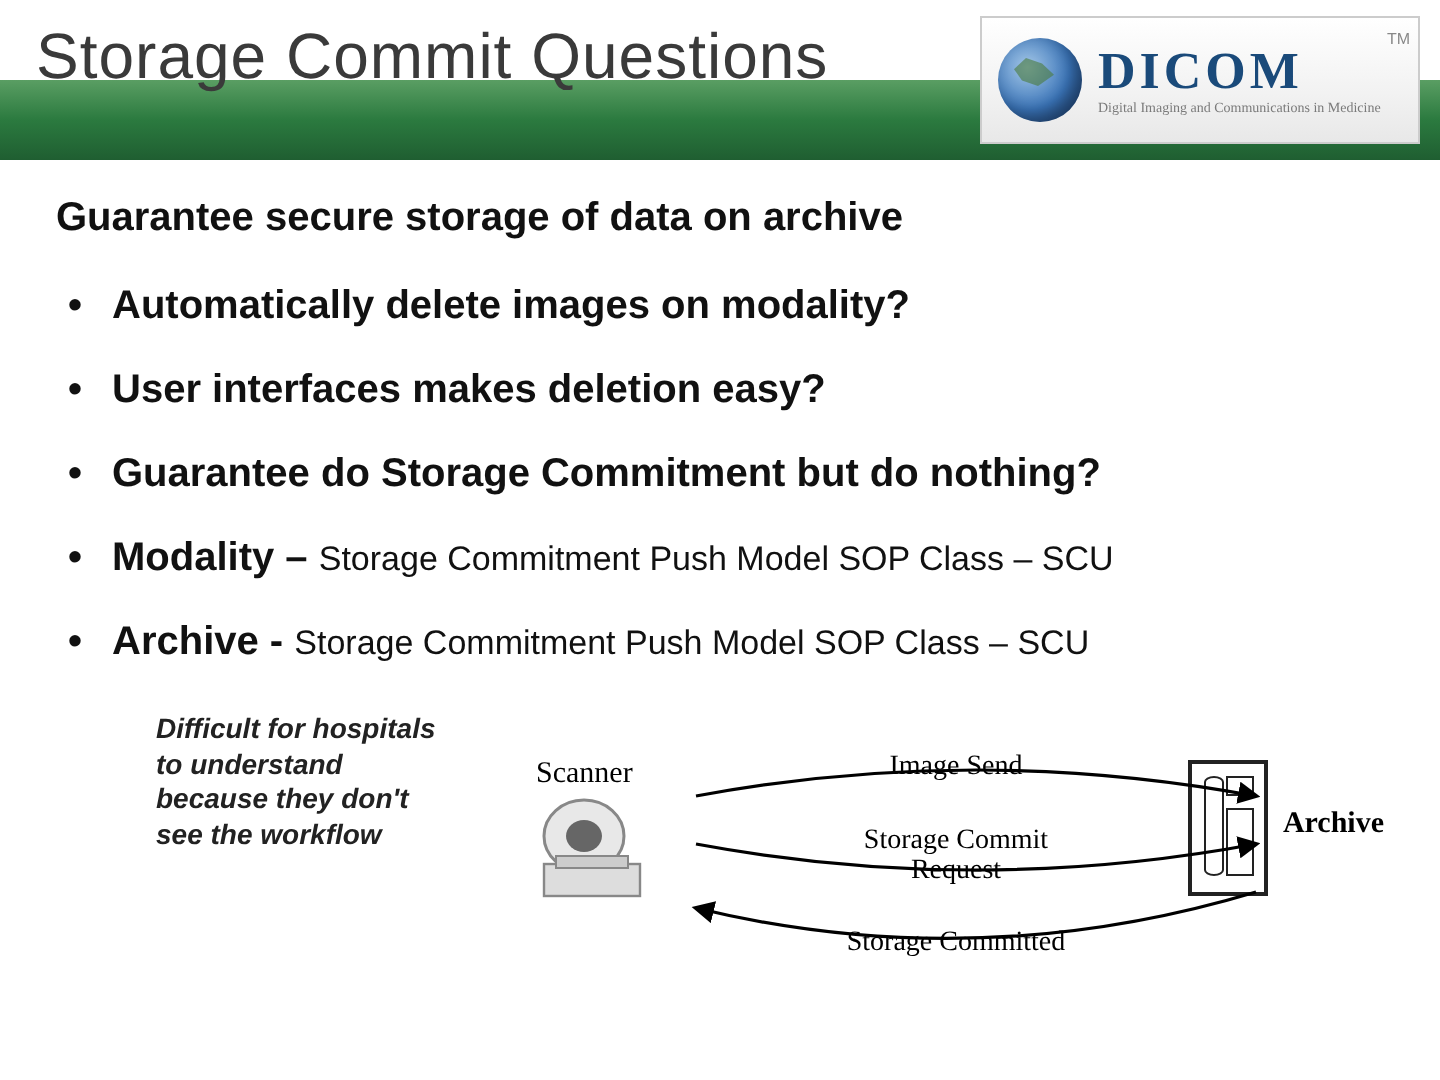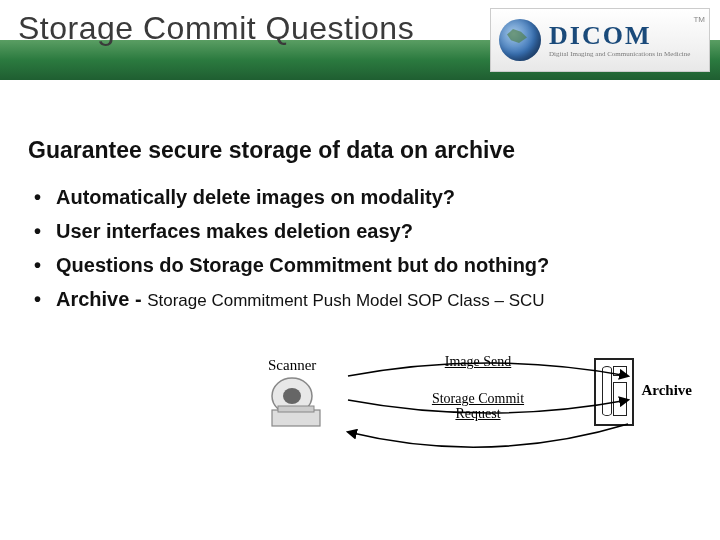--- a/index.html
+++ b/index.html
@@ -69,39 +69,39 @@
     margin-top: 2px;
   }
   .tm {
     position:absolute; top:6px; right:4px;
     font-size:8px; color:#888;
   }
   .content {
     padding: 28px 28px 0 28px;
   }
   .headline {
-    font-size: 23px;
+    font-size: 20px;
     font-weight: bold;
     color: #111;
     line-height: 1.3;
-    margin-top: 40px;
   }
   ul.bullets {
     list-style: none;
     padding: 0;
     margin: 18px 0 0 0;
   }
   ul.bullets li {
     position: relative;
     padding-left: 28px;
     font-size: 20px;
     font-weight: bold;
     color: #111;
     margin-bottom: 8px;
     line-height: 1.3;
+    margin-top: 16px;
   }
   ul.bullets li::before {
     content: "•";
     position: absolute;
     left: 6px; top: 0;
     font-size: 20px;
   }
   .sub {
     font-size: 17px;
     font-weight: normal;
@@ -157,21 +157,20 @@
   }
   .archive-icon .slot {
     position:absolute; right:5px; top:22px; width:14px; height:34px;
     border:1.5px solid #222;
   }
   .flow-label {
     position:absolute;
     font-family: 'Times New Roman', serif;
     font-size: 14px;
     text-align:center;
-    text-decoration: underline;
   }
   .flow1 { left: 390px; top: 24px; width:120px; }
   .flow2 { left: 380px; top: 62px; width:140px; line-height:1.05; }
   .flow3 { left: 370px; top: 112px; width:160px; }
   svg.arrows {
     position:absolute; left:300px; top:10px; width:320px; height:130px;
   }
 </style>
 </head>
 <body>
@@ -190,43 +189,46 @@
 </div>
 
 <div class="content">
   <div class="headline">
     <div>Guarantee secure storage of data on archive</div>
   </div>
 
   <ul class="bullets">
     <li><span>Automatically delete images on modality?</span><span class="sub"></span></li>
     <li><span>User interfaces makes deletion easy?</span><span class="sub"></span></li>
-    <li><span>Questions do Storage Commitment but do nothing?</span><span class="sub"></span></li>
+    <li><span>Guarantee do Storage Commitment but do nothing?</span><span class="sub"></span></li>
+    <li><span>Modality – </span><span class="sub">Storage Commitment Push Model SOP Class – SCU</span></li>
     <li><span>Archive - </span><span class="sub">Storage Commitment Push Model SOP Class – SCU</span></li>
   </ul>
 
   <div class="diagram">
+    <div class="note">Difficult for hospitals to understand because they don't see the workflow</div>
 
     <div class="scanner-label">Scanner</div>
     <svg class="scanner-icon" viewBox="0 0 70 60">
       <ellipse cx="24" cy="22" rx="20" ry="18" fill="#e8e8e8" stroke="#888" stroke-width="1.5"></ellipse>
       <ellipse cx="24" cy="22" rx="9" ry="8" fill="#666"></ellipse>
       <rect x="4" y="36" width="48" height="16" fill="#ddd" stroke="#888" stroke-width="1.2"></rect>
       <rect x="10" y="32" width="36" height="6" fill="#ccc" stroke="#888" stroke-width="1"></rect>
     </svg>
 
     <div class="archive-label">Archive</div>
     <div class="archive-icon">
       <div class="drum"></div>
       <div class="box"></div>
       <div class="slot"></div>
     </div>
 
     <div class="flow-label flow1">Image Send</div>
     <div class="flow-label flow2">Storage Commit Request</div>
+    <div class="flow-label flow3">Storage Committed</div>
 
     <svg class="arrows" viewBox="0 0 320 130">
       <defs>
         <marker id="ah" viewBox="0 0 10 10" refX="8" refY="5" markerWidth="7" markerHeight="7" orient="auto">
           <path d="M0,0 L10,5 L0,10 z" fill="#000"></path>
         </marker>
       </defs>
 
       <path d="M20,36 Q160,10 300,36" fill="none" stroke="#000" stroke-width="1.6" marker-end="url(#ah)"></path>
 

